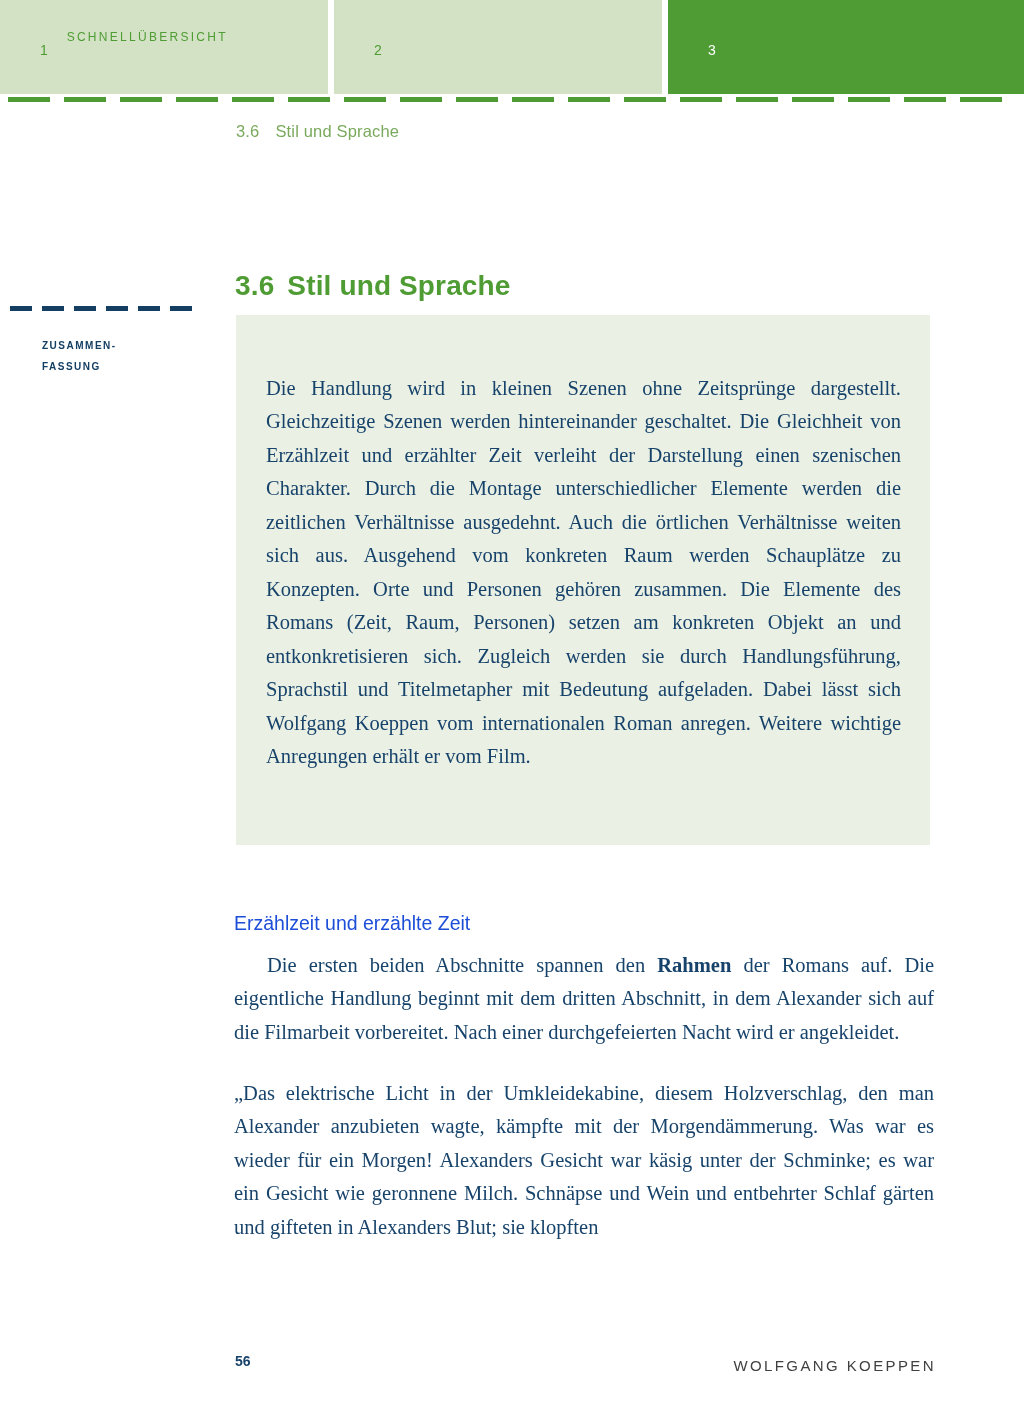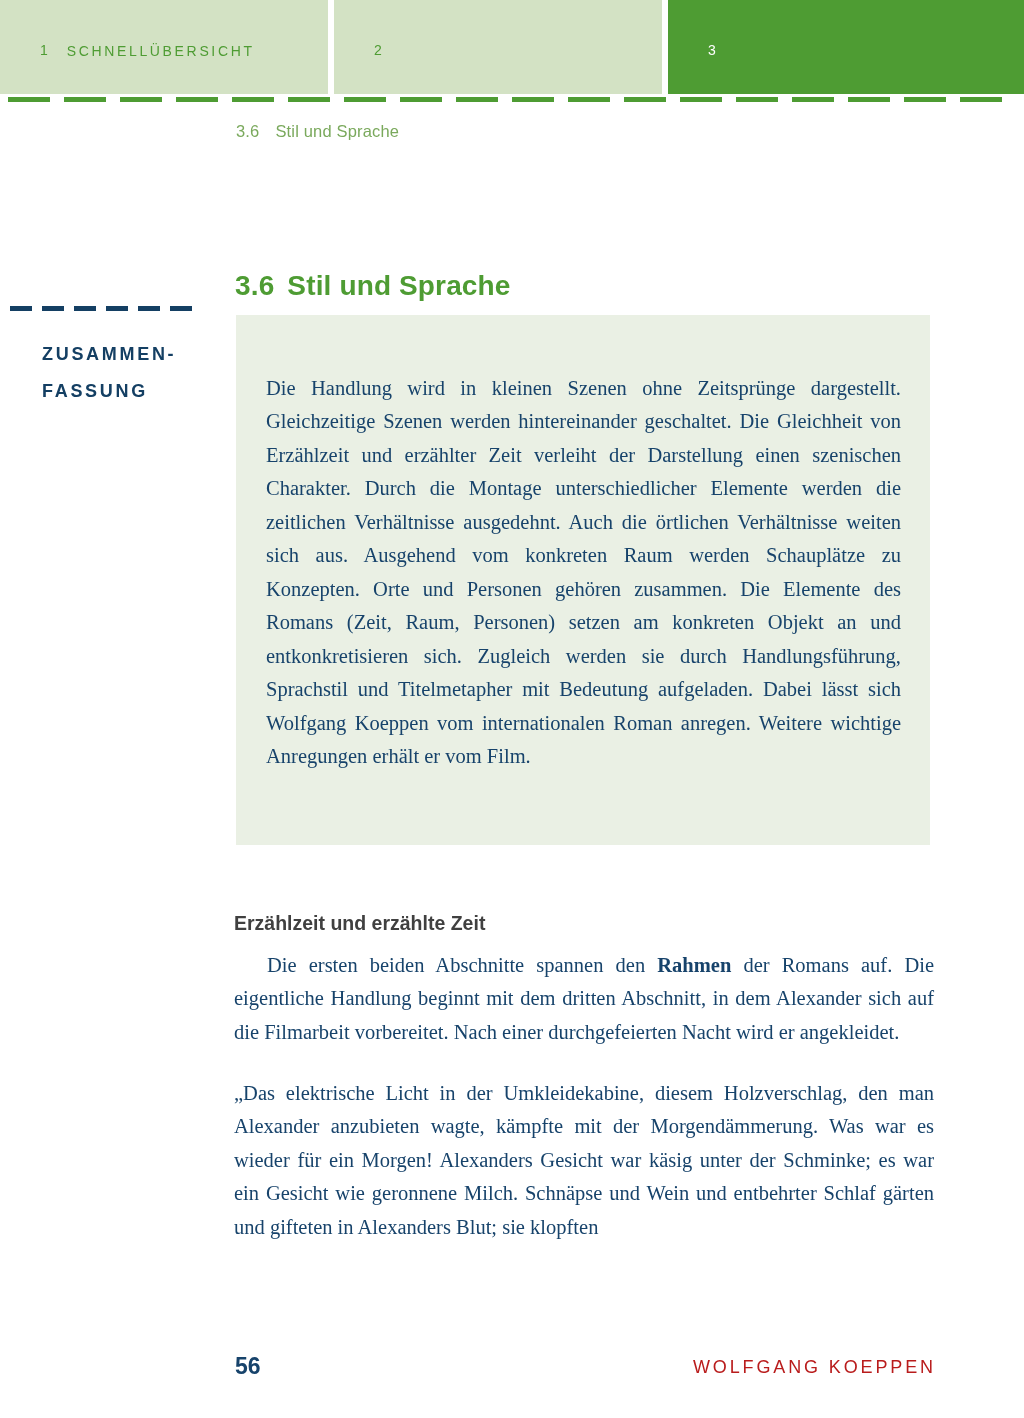--- a/index.html
+++ b/index.html
@@ -39,27 +39,27 @@
     font-size: 14px;
     letter-spacing: 0.06em;
     color: #4e9c33;
     margin-right: 18px;
     align-self: flex-start;
     margin-top: 42px;
   }
   .tab-3 .tab-num { color: #ffffff; }
 
   .tab-label {
-    font-size: 14px;
+    font-size: 12px;
     letter-spacing: 0.19em;
     line-height: 1.65;
     color: #4e9c33;
     white-space: pre-line;
     align-self: flex-start;
-    margin-top: 40px;
+    margin-top: 28px;
   }
   .tab-3 .tab-label { color: #ffffff; }
 
   
   .tab-rule {
     position: absolute;
     left: 8px; top: 97px;
     width: 1008px; height: 5px;
     background-image: repeating-linear-gradient(
       to right,
@@ -95,21 +95,21 @@
     width: 192px; height: 5px;
     background-image: repeating-linear-gradient(
       to right,
       #143f63 0px, #143f63 22px,
       rgba(255,255,255,0) 22px, rgba(255,255,255,0) 32px);
   }
   .margin-label {
     position: absolute;
     left: 42px; top: 336px;
     width: 160px;
-    font-size: 18px;
+    font-size: 10px;
     font-weight: 600;
     letter-spacing: 0.15em;
     line-height: 2.05;
     color: #143f63;
     white-space: pre-line;
   }
 
   
   .summary-box {
     position: absolute;
@@ -129,52 +129,52 @@
     text-align: justify;
     text-align-last: left;
     hyphens: manual;
   }
 
   
   .subheading {
     position: absolute;
     left: 234px; top: 896px;
     font-size: 19.5px;
-    font-weight: bold;
-    color: #404040;
+    font-weight: normal;
+    color: #1d4ed8;
   }
   .body-para {
     position: absolute;
     left: 234px;
     width: 700px;
     font-family: "Liberation Serif", serif;
     font-size: 20.5px;
     line-height: 33.5px;
     color: #17436b;
     text-align: justify;
     text-align-last: left;
   }
   .para-1 { top: 928px; text-indent: 33px; }
   .para-quote { top: 1056px; }
   .body-para b { font-weight: bold; }
 
   
   .page-number {
     position: absolute;
     left: 235px; top: 1353px;
-    font-size: 23px;
+    font-size: 14px;
     font-weight: bold;
     color: #17436b;
   }
   .footer-title {
     position: absolute;
     right: 88px; top: 1357px;
-    font-size: 18px;
+    font-size: 15px;
     letter-spacing: 0.16em;
-    color: #b91c1c;
+    color: #404040;
   }
 </style>
 </head>
 <body>
 
 <div class="tabbar">
 
   <div class="tab tab-1">
     <span class="tab-num">1</span>
     <span class="tab-label">SCHNELLÜBERSICHT</span>

